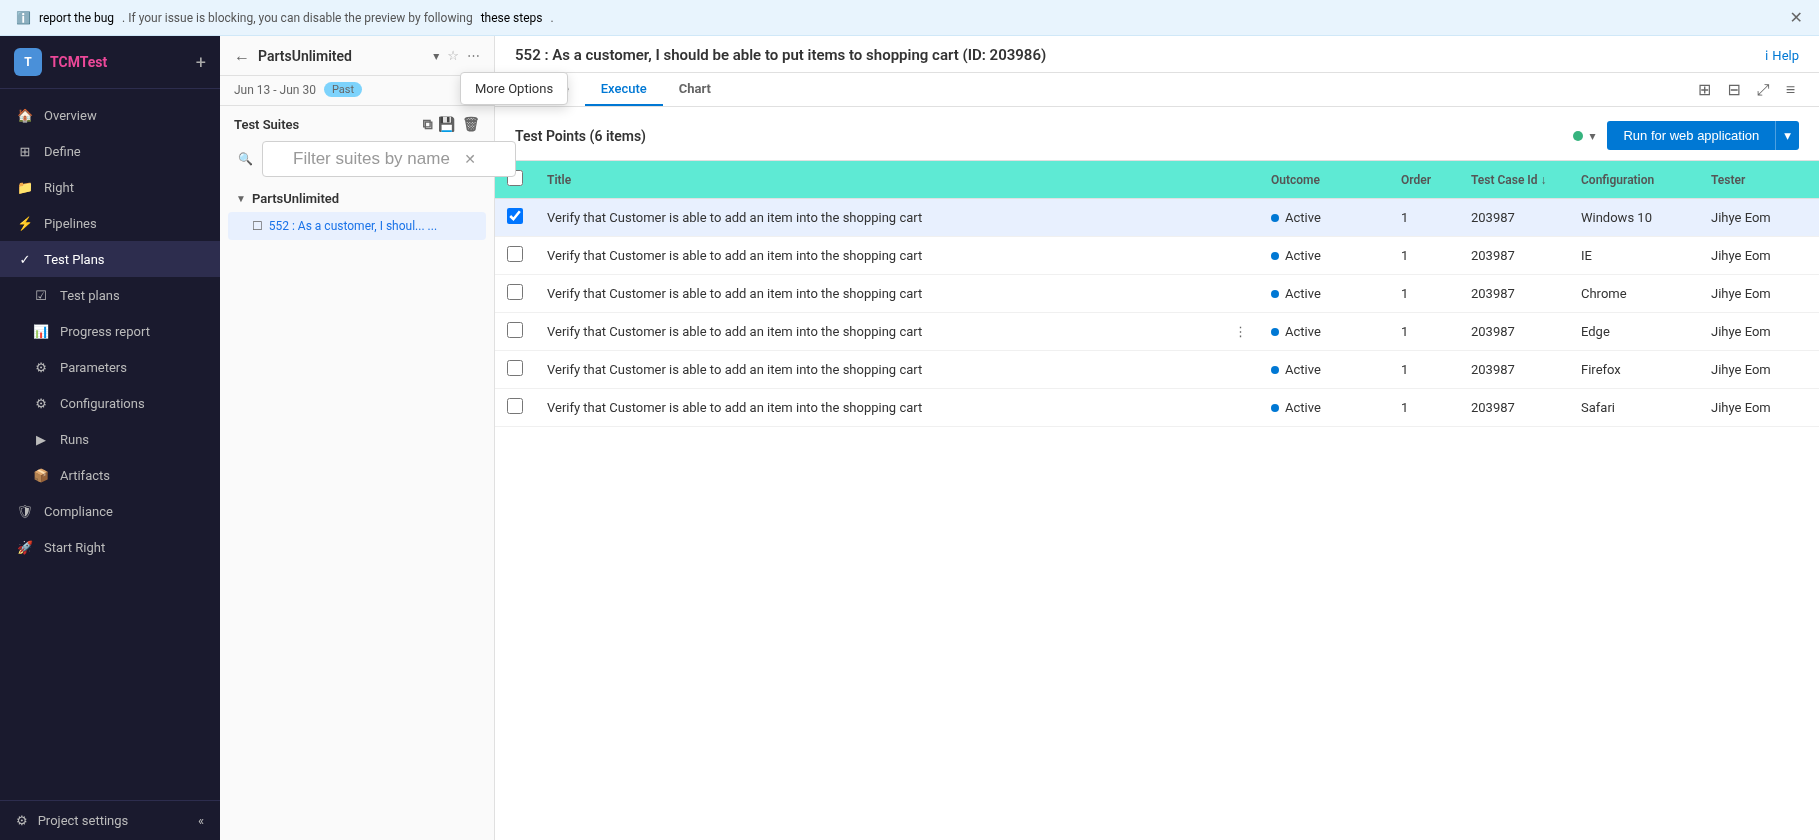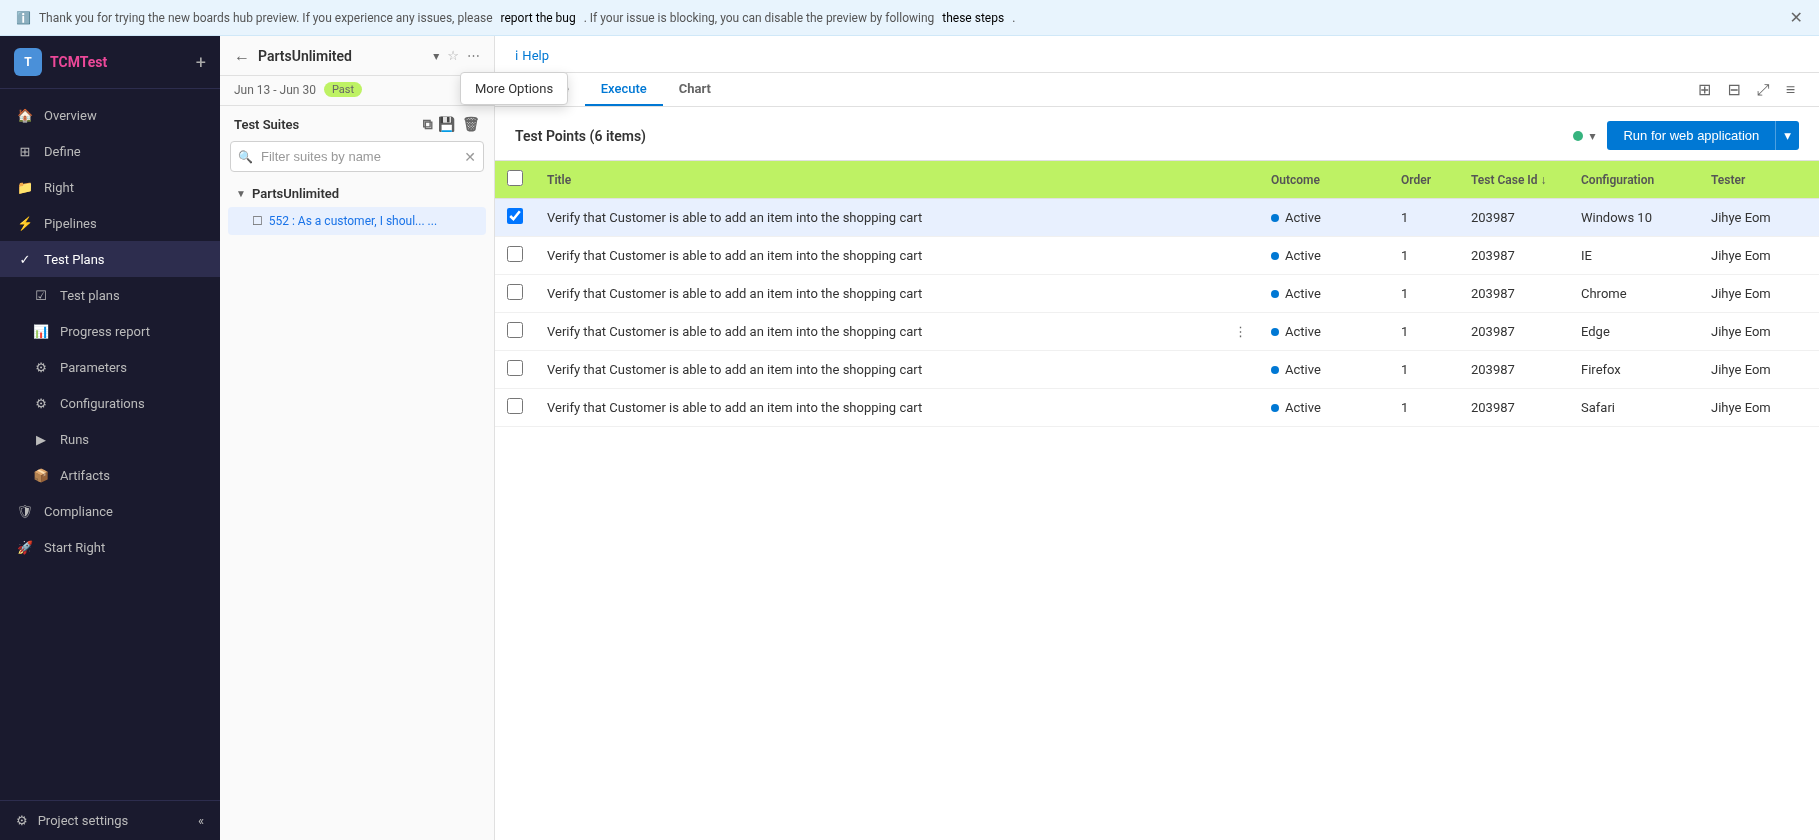--- a/index.html
+++ b/index.html
@@ -98,21 +98,21 @@
     .date-range {
       padding: 6px 14px 8px;
       font-size: 12px;
       color: #666;
       border-bottom: 1px solid #e0e0e0;
       display: flex;
       align-items: center;
       gap: 8px;
     }
     .past-badge {
-      background: #bef264;
+      background: #7dd3fc;
       border-radius: 10px;
       padding: 1px 8px;
       font-size: 11px;
       color: #666;
     }
 
     .test-suites-header {
       padding: 10px 14px 8px;
       font-size: 13px;
       font-weight: 600;
@@ -126,24 +126,25 @@
 
     .filter-input-wrapper {
       margin: 0 10px 8px;
       position: relative;
     }
     .filter-input {
       width: 100%;
       padding: 7px 16px 7px 30px;
       border: 1px solid #d0d0d0;
       border-radius: 4px;
-      font-size: 13px;
+      font-size: 17px;
       background: #fff;
       color: #333;
       outline: none;
+      margin-left: 32px;
     }
     .filter-input::placeholder { color: #999; }
     .filter-search-icon {
       position: absolute;
       left: 8px; top: 50%;
       transform: translateY(-50%);
       color: #999; font-size: 12px;
     }
     .filter-clear-icon {
       position: absolute;
@@ -228,21 +229,21 @@
     .status-dot-wrapper {
       display: flex; align-items: center; gap: 6px;
       margin-right: 12px;
     }
     .status-dot { width: 10px; height: 10px; border-radius: 50%; background: #36b37e; }
     .status-dropdown { color: #666; cursor: pointer; font-size: 12px; }
 
     
     .table-container { overflow: auto; }
     table { width: 100%; border-collapse: collapse; }
-    thead tr { background: #bef264; border-bottom: 1px solid #e0e0e0; }
+    thead tr { background: #5eead4; border-bottom: 1px solid #e0e0e0; }
     th {
       padding: 9px 12px;
       text-align: left;
       font-size: 12px;
       font-weight: 600;
       color: #555;
       border-bottom: 1px solid #e0e0e0;
       white-space: nowrap;
     }
     td {
@@ -288,21 +289,20 @@
       border-bottom: 1px solid #e0e0e0;
     }
     .main-header-title { font-size: 15px; font-weight: 600; color: #333; flex: 1; }
     .main-header-right { display: flex; align-items: center; gap: 12px; }
   </style>
 </head>
 <body>
 
 <div class="info-bar">
   <span>ℹ️</span>
-  <span>Thank you for trying the new boards hub preview. If you experience any issues, please</span>
   <a href="#">report the bug</a>
   <span>. If your issue is blocking, you can disable the preview by following</span>
   <a href="#">these steps</a>
   <span>.</span>
   <span class="close-icon">✕</span>
 </div>
 
 <div class="app-layout">
 
   <div class="sidebar">
@@ -405,20 +405,21 @@
       <div class="suite-item">
         <span class="suite-icon">☐</span>
         <span class="suite-item-label">552 : As a customer, I shoul... ...</span>
       </div>
     </div>
   </div>
 
   <div class="main-content">
 
     <div class="main-header-row">
+      <div class="main-header-title">552 : As a customer, I should be able to put items to shopping cart (ID: 203986)</div>
       <div class="main-header-right">
         <a href="#" class="help-link">
           <span>ℹ</span>
           <span>Help</span>
         </a>
       </div>
     </div>
 
     <div style="display:flex; align-items:center; padding: 0 20px; border-bottom: 1px solid #e0e0e0;">
       <div class="main-tab">Define</div>

